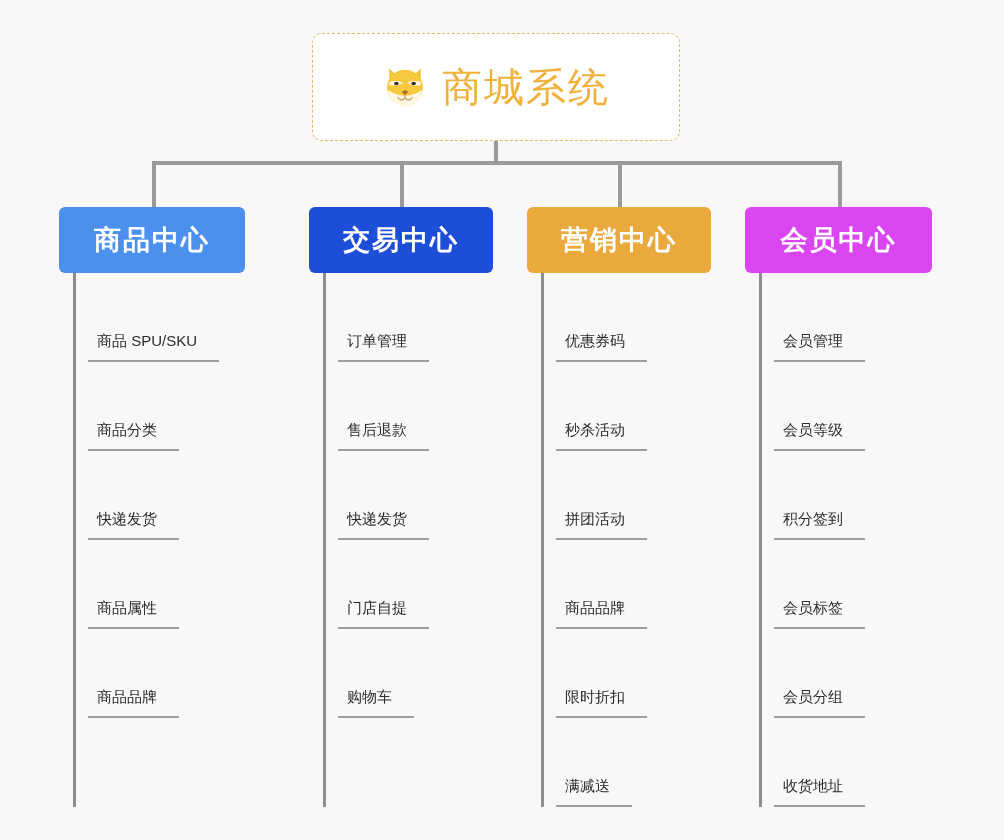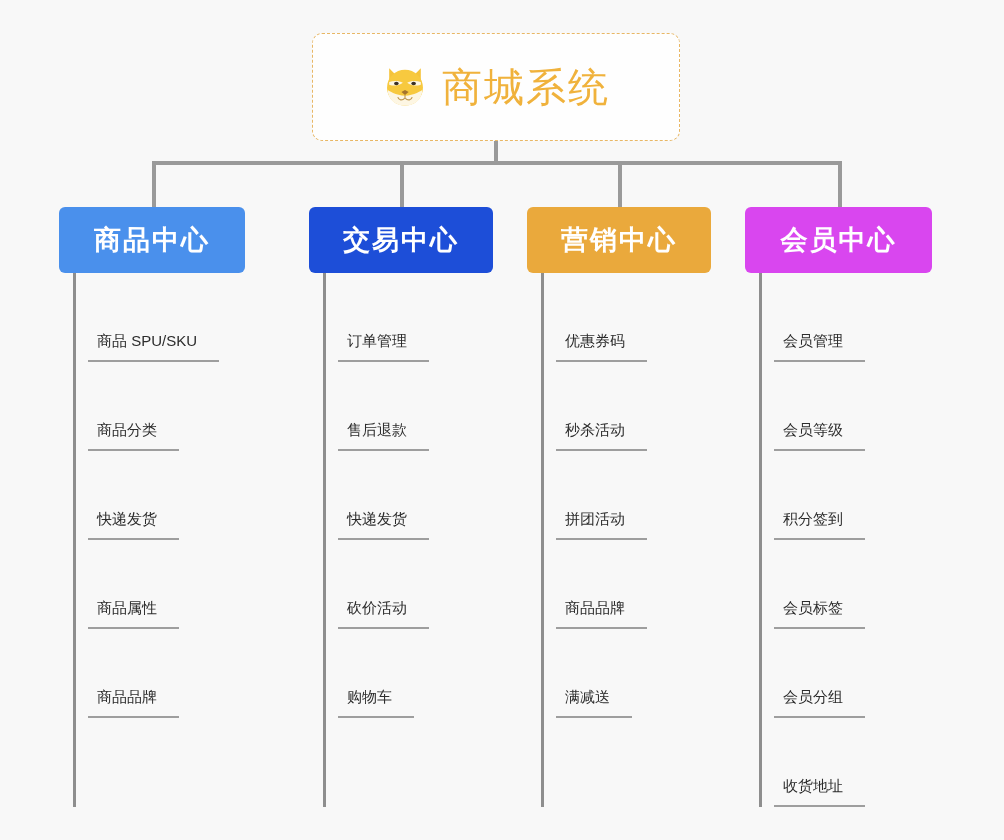--- a/index.html
+++ b/index.html
@@ -170,21 +170,21 @@
       <div class="leaf">
           <span class="leaf-text">订单管理</span>
         </div>
       <div class="leaf">
           <span class="leaf-text">售后退款</span>
         </div>
       <div class="leaf">
           <span class="leaf-text">快递发货</span>
         </div>
       <div class="leaf">
-          <span class="leaf-text">砍价活动</span>
+          <span class="leaf-text">门店自提</span>
         </div>
       <div class="leaf">
           <span class="leaf-text">购物车</span>
         </div>
     </div>
   </div>
 
   <div class="column" style="left:527px; width:184px;">
     <div class="cat-header" style="width: 184px; background: rgb(234, 169, 60);">
       <span>营销中心</span>
@@ -197,20 +197,23 @@
       <div class="leaf">
           <span class="leaf-text">秒杀活动</span>
         </div>
       <div class="leaf">
           <span class="leaf-text">拼团活动</span>
         </div>
       <div class="leaf">
           <span class="leaf-text">商品品牌</span>
         </div>
       <div class="leaf">
+          <span class="leaf-text">限时折扣</span>
+        </div>
+      <div class="leaf">
           <span class="leaf-text">满减送</span>
         </div>
     </div>
   </div>
 
   <div class="column" style="left:745px; width:187px;">
     <div class="cat-header" style="width: 187px; background: #d946ef;">
       <span>会员中心</span>
     </div>
     <div class="col-body">

